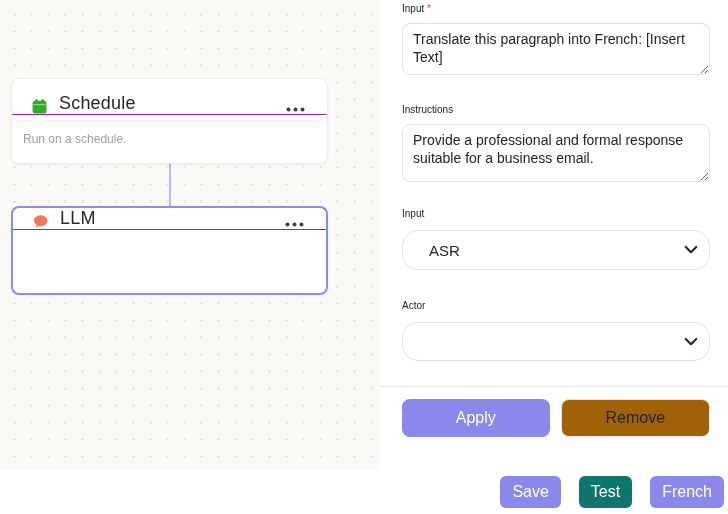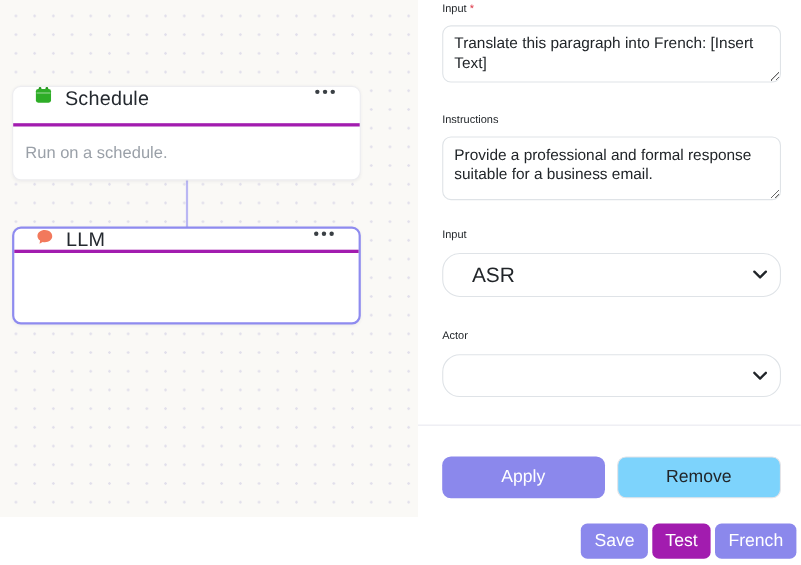--- a/index.html
+++ b/index.html
@@ -26,34 +26,34 @@
   }
   .node {
     position: absolute; left: 11px; width: 317px;
     background: #ffffff; border: 1px solid #ededf0; border-radius: 8px;
     box-shadow: 0 1px 3px rgba(25,25,60,0.05);
     z-index: 1;
   }
   .node.schedule { top: 78px; height: 86px; }
   .node.llm { top: 206px; height: 89px; border: 2px solid #8e8bef; }
   .node-header {
-    display: flex; align-items: flex-start;
+    display: flex; align-items: flex-end;
     height: 36px; padding: 0 20px;
-    border-bottom: 3px solid #a21caf;
+    border-bottom: 1px solid #a21caf;
   }
   .node.llm .node-header { height: 22px; }
   .node-icon { display: inline-flex; width: 15px; height: 15px; margin-right: 12px; flex: none; }
   .node-title { font-size: 18px; color: #24292f; letter-spacing: 0.2px; }
   .node-menu {
     margin-left: auto; border: none; background: none; cursor: pointer;
     display: inline-flex; align-items: center; padding: 2px;
   }
   .node-body { padding: 8px 11px; display: flex; align-items: center; height: 48px; }
   .node.llm .node-body { height: 50px; }
-  .node-desc { font-size: 15px; color: #9aa0a8; }
+  .node-desc { font-size: 12px; color: #9aa0a8; }
 
   
   .panel {
     position: absolute; left: 380px; top: 0; width: 348px; height: 470px;
     background: #ffffff; padding: 3px 18px 0 22px;
   }
   .field-label { font-size: 10px; color: #212529; }
   .req { color: #dc3545; }
   .panel textarea {
     display: block; width: 308px; margin-top: 9px;
@@ -64,47 +64,47 @@
   }
   .ta-input { height: 52px; }
   .ta-instructions { height: 58px; }
   .lbl-instructions { margin-top: 29px; }
   .lbl-model { margin-top: 26px; }
   .lbl-actor { margin-top: 30px; }
   .select-wrap { position: relative; width: 308px; margin-top: 11px; }
   .select-wrap select {
     width: 100%; height: 40px; appearance: none; -webkit-appearance: none;
     border: 1px solid #dfe3e7; border-radius: 16px; background: #fff;
-    font-family: "Liberation Sans", sans-serif; font-size: 19px; color: #212529;
+    font-family: "Liberation Sans", sans-serif; font-size: 15px; color: #212529;
     padding: 0 34px 0 26px; outline: none;
   }
   .select-wrap.actor { margin-top: 11px; }
   .select-wrap.actor select { height: 39px; }
   .chevron {
     position: absolute; right: 12px; top: 50%; transform: translateY(-50%);
     pointer-events: none; display: inline-flex;
   }
   .panel-divider { border: none; border-top: 1px solid #e9e9ef; margin: 25px -18px 0 -22px; }
-  .panel-actions { display: flex; gap: 11px; margin-top: 28px; }
+  .panel-actions { display: flex; gap: 11px; margin-top: 12px; }
   .btn {
     font-family: "Liberation Sans", sans-serif; font-size: 16px;
     border-radius: 8px; cursor: pointer; border: none;
   }
   .btn-apply { flex: 1 1 0; height: 38px; background: #8b88ec; color: #ffffff; }
-  .btn-remove { flex: 1 1 0; height: 38px; background: #7dd3fc; color: #212529; border: 1px solid #e4e4e8; }
+  .btn-remove { flex: 1 1 0; height: 38px; background: #a16207; color: #212529; border: 1px solid #e4e4e8; }
 
   
   .footer {
     position: absolute; left: 0; top: 470px; width: 728px; height: 44px;
     background: #ffffff; display: flex; justify-content: flex-end;
-    align-items: flex-start; gap: 4px; padding: 6px 4px 0 0;
+    align-items: flex-start; gap: 18px; padding: 6px 4px 0 0;
   }
   .footer .btn { height: 32px; padding: 0 12px; border-radius: 6px; color: #fff; }
   .btn-save, .btn-dismiss { background: #8b88ec; }
-  .btn-test { background: #a21caf; }
+  .btn-test { background: #0f766e; }
 </style>
 </head>
 <body>
 
 <div class="app">
 
   <div class="canvas">
     <div class="connector"></div>
 
     <div class="node schedule">

